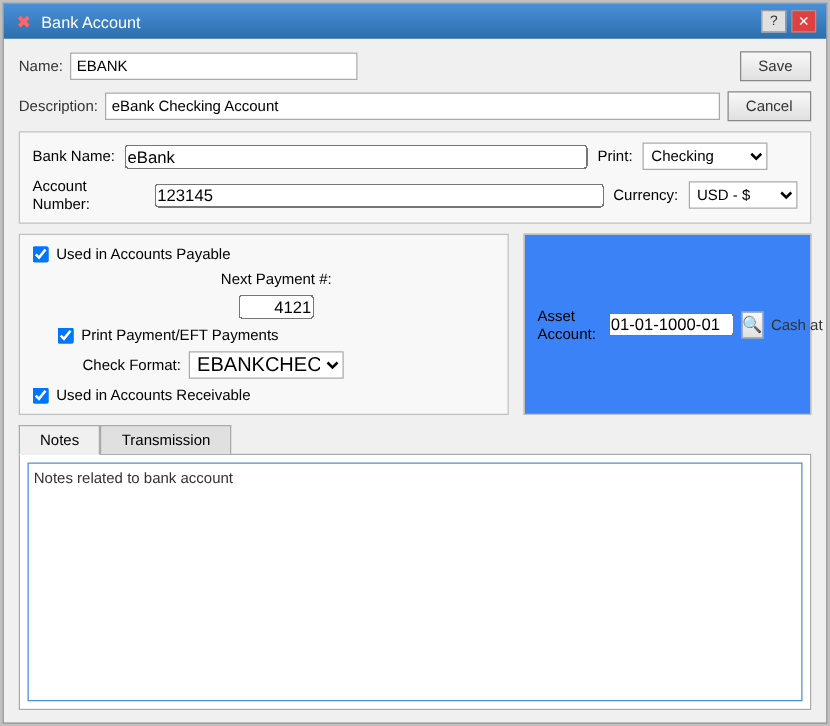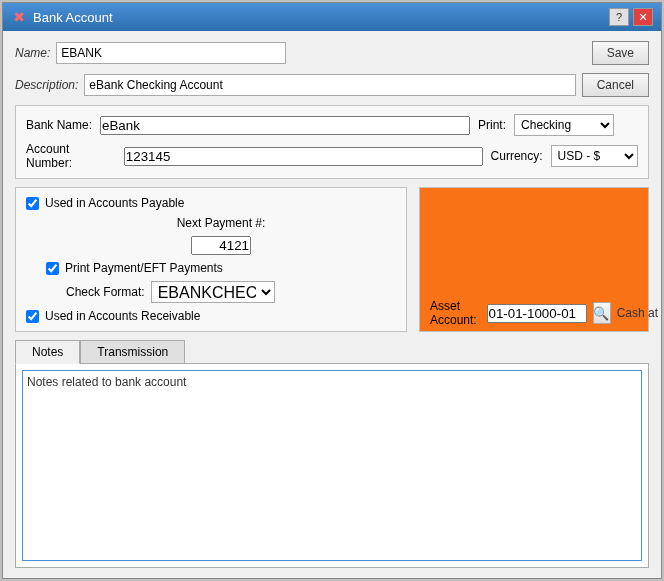--- a/index.html
+++ b/index.html
@@ -79,21 +79,20 @@
       overflow: hidden;
     }
     .form-row {
       display: flex;
       align-items: center;
       gap: 6px;
     }
     .form-row label {
       color: #333;
       white-space: nowrap;
-      font-style: italic;
     }
     .form-row input[type="text"] {
       border: 1px solid #aaa;
       background: white;
       padding: 2px 4px;
       height: 22px;
       font-size: 12px;
       outline: none;
     }
     .input-name { width: 230px; }
@@ -147,24 +146,24 @@
       border: 1px solid #c0c0c0;
       background: #f8f8f8;
       padding: 8px 10px;
       display: flex;
       flex-direction: column;
       gap: 6px;
     }
     .right-panel {
       width: 230px;
       border: 1px solid #c0c0c0;
-      background: #f97316;
-      padding: 4px 10px;
-      display: flex;
-      align-items: flex-end;
+      background: #3b82f6;
+      padding: 15px 10px;
+      display: flex;
+      align-items: center;
     }
     .checkbox-row {
       display: flex;
       align-items: center;
       gap: 6px;
     }
     .checkbox-row input[type="checkbox"] { cursor: pointer; }
     .next-payment-row {
       display: flex;
       align-items: center;

